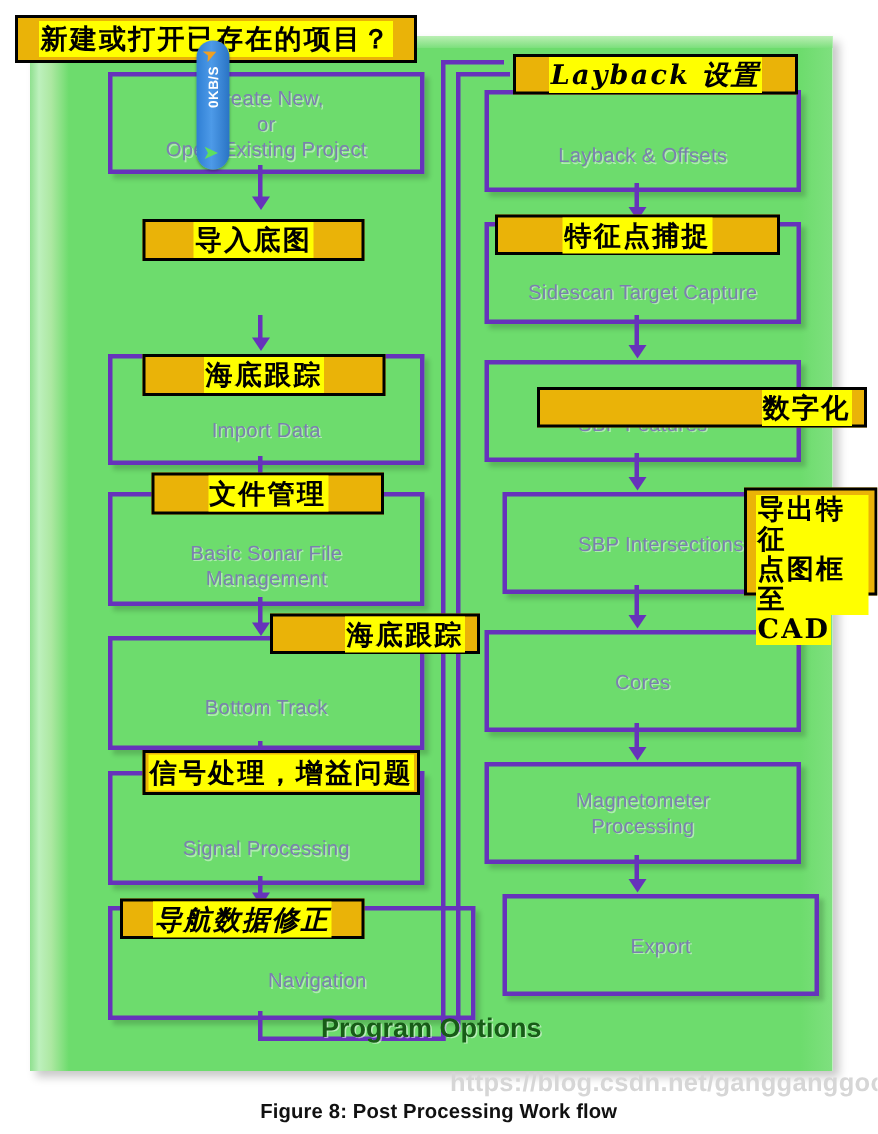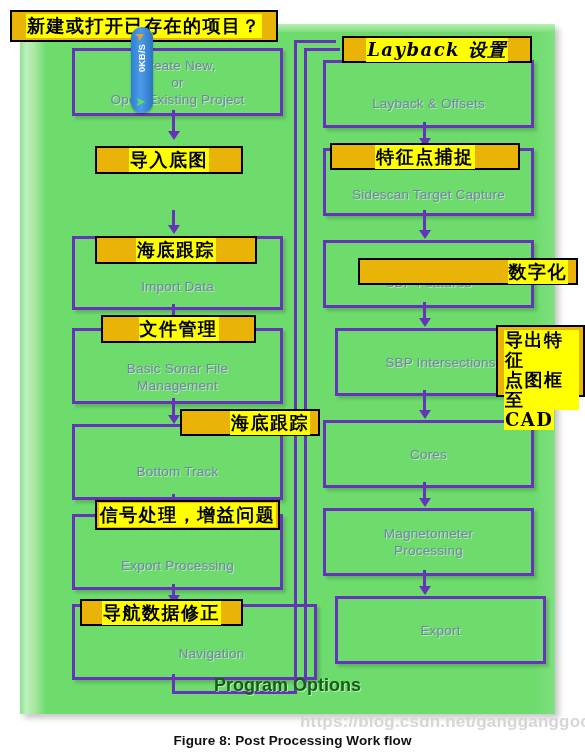--- a/index.html
+++ b/index.html
@@ -112,21 +112,21 @@
 
   <div class="pbox" style="left:52px;top:304px;width:205px;height:70px;">
     <div class="plabel" style="padding-top:22px;"><span>Basic Sonar File</span><br><span>Management</span></div>
   </div>
 
   <div class="pbox" style="left:52px;top:400px;width:205px;height:70px;">
     <div class="plabel" style="padding-top:18px;">Bottom Track</div>
   </div>
 
   <div class="pbox" style="left:52px;top:490px;width:205px;height:70px;">
-    <div class="plabel" style="padding-top:26px;">Export Processing</div>
+    <div class="plabel" style="padding-top:26px;">Signal Processing</div>
   </div>
 
   <div class="pbox" style="left:52px;top:580px;width:205px;height:70px;padding-left:34px;">
     <div class="plabel" style="padding-top:22px;">Navigation</div>
   </div>
 
   <div class="pbox" style="left:303px;top:36px;width:205px;height:62px;">
     <div class="plabel" style="padding-top:18px;text-align:right;">Layback &amp; Offsets</div>
   </div>
 
@@ -218,21 +218,21 @@
 </div>
 
 <div class="callout right" style="left:165px;top:409px;width:140px;height:27px;margin-left:15px;">
   <span class="hl">海底跟踪</span>
 </div>
 
 <div class="callout center" style="left:95px;top:500px;width:185px;height:30px;">
   <span class="hl">信号处理，增益问题</span>
 </div>
 
-<div class="callout center" style="left:80px;top:599px;width:163px;height:27px;">
+<div class="callout center" style="left:80px;top:599px;width:163px;height:27px;font-style:italic;">
   <span class="hl">导航数据修正</span>
 </div>
 
 <div class="callout center" style="left:342px;top:36px;width:190px;height:27px;font-style:italic;">
   <span class="hl"><span>Layback</span> <span>设置</span></span>
 </div>
 
 <div class="callout center" style="left:330px;top:143px;width:190px;height:27px;">
   <span class="hl">特征点捕捉</span>
 </div>

